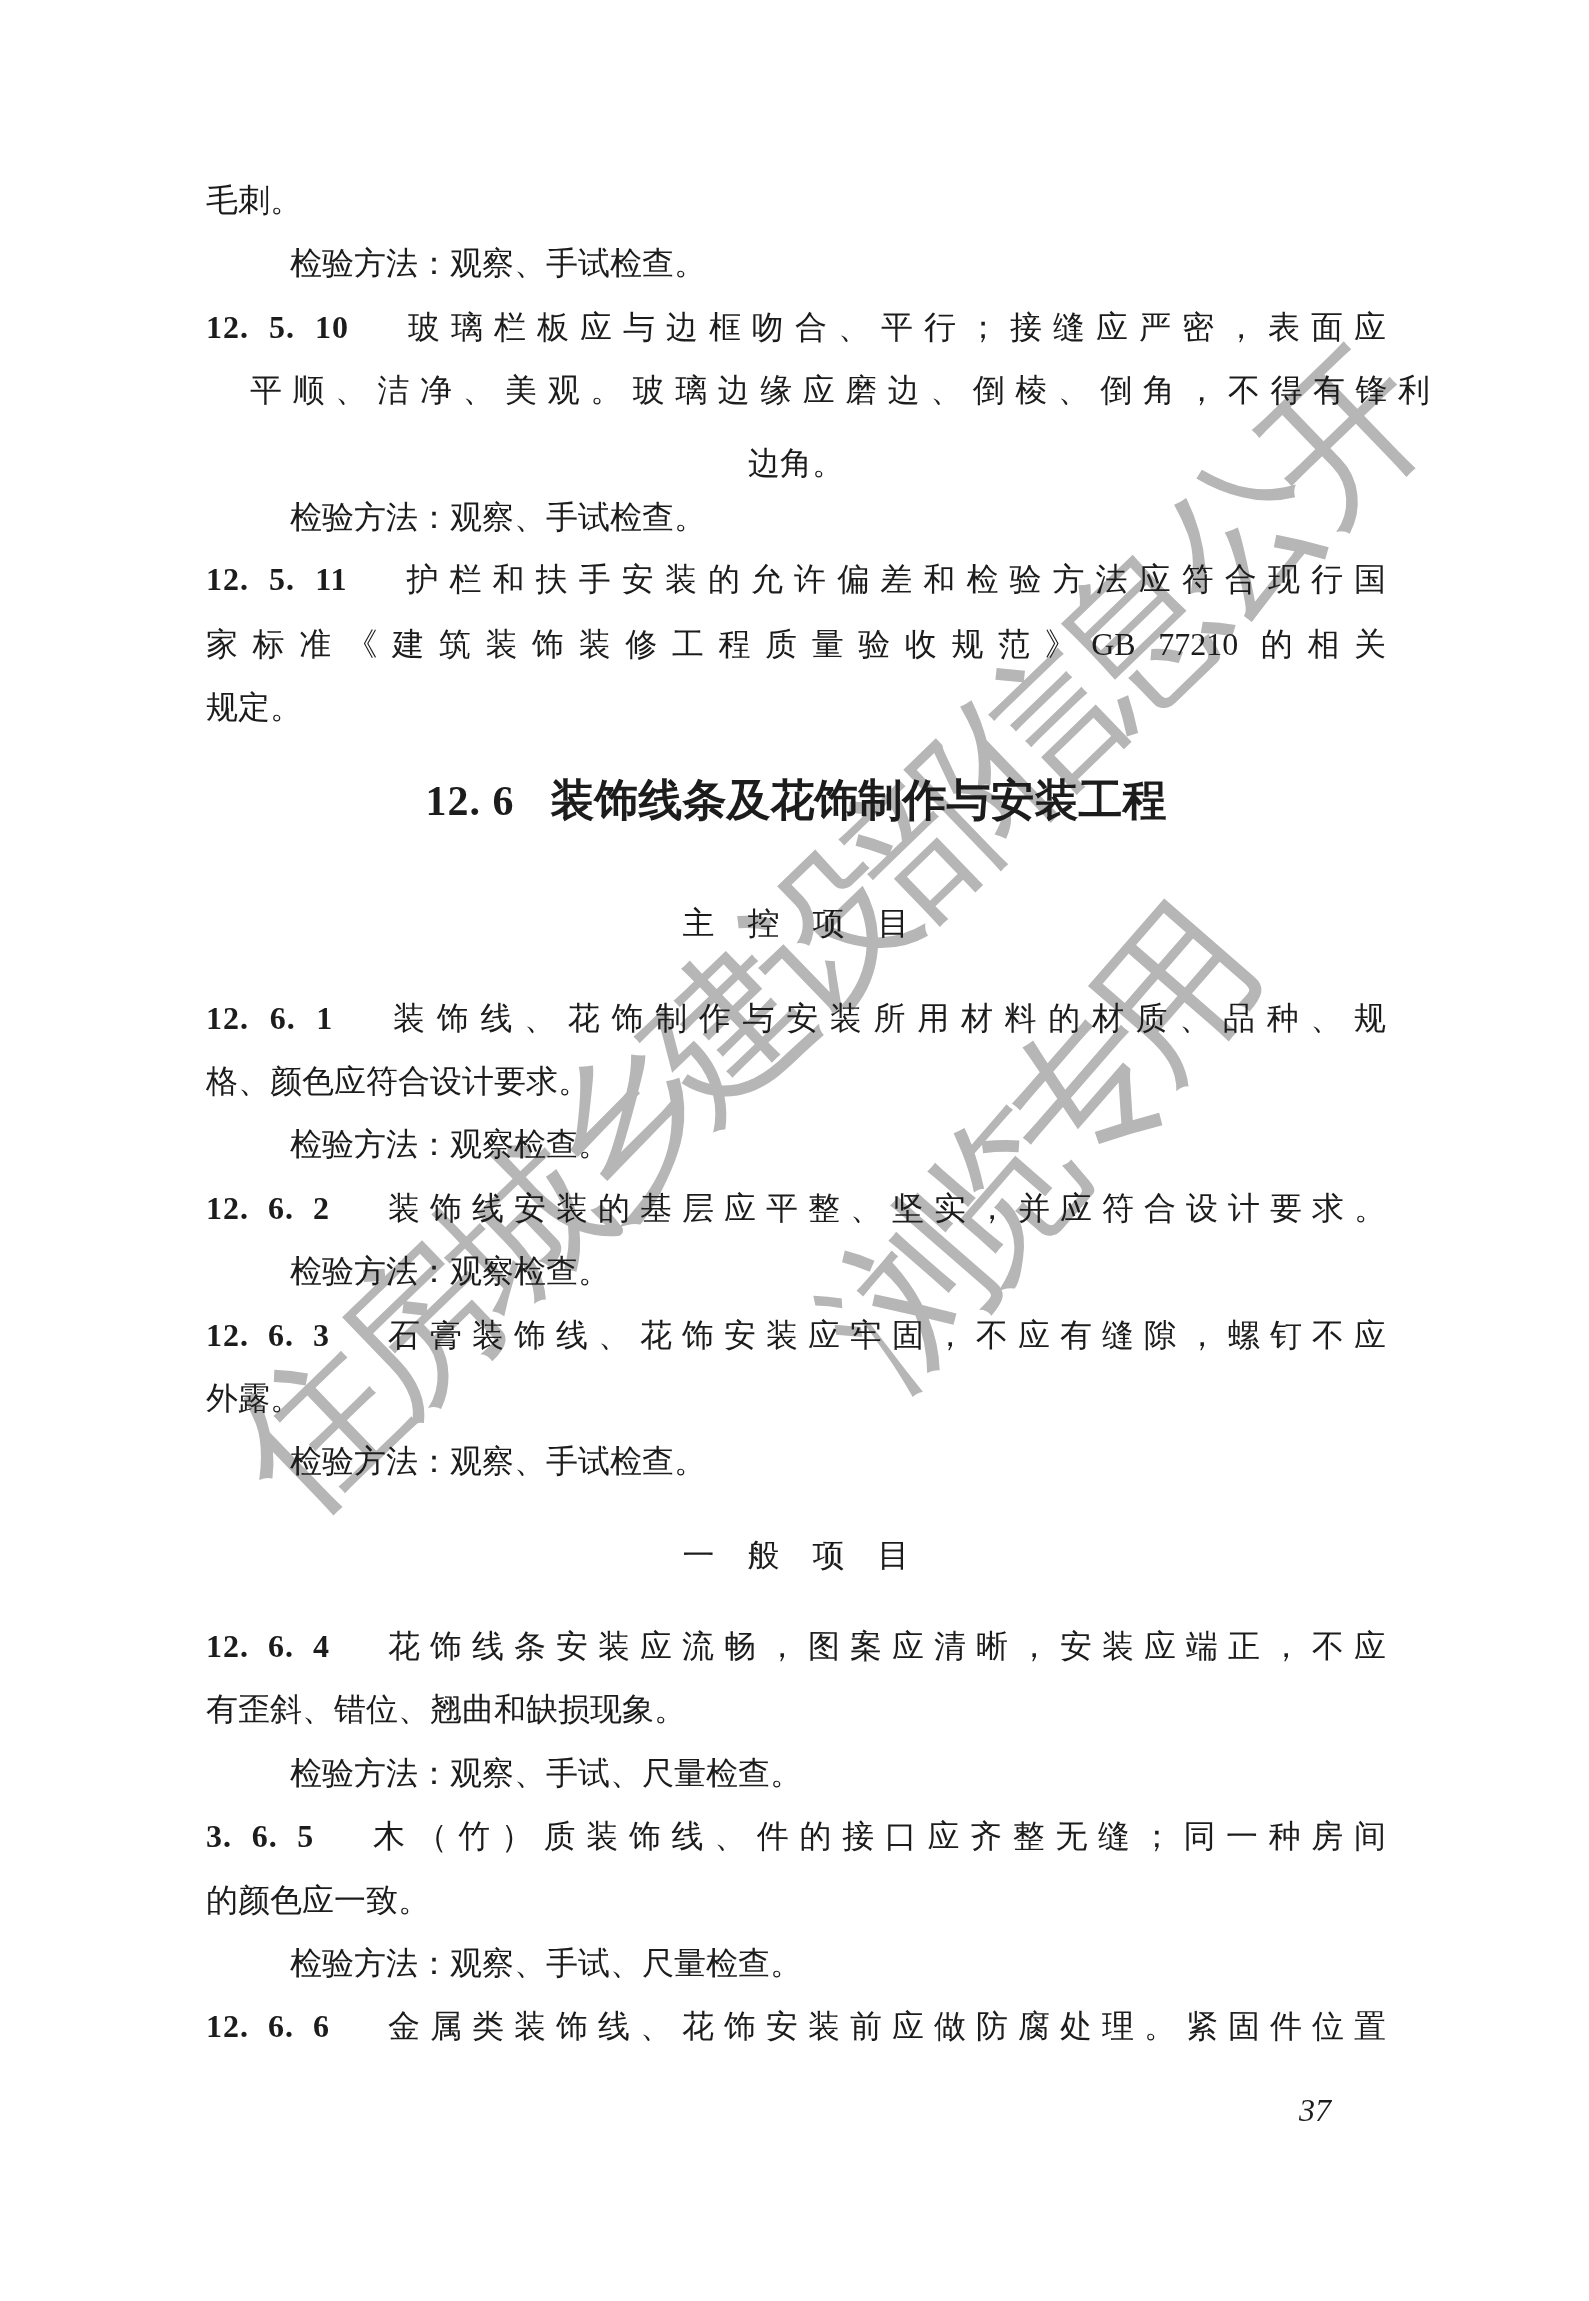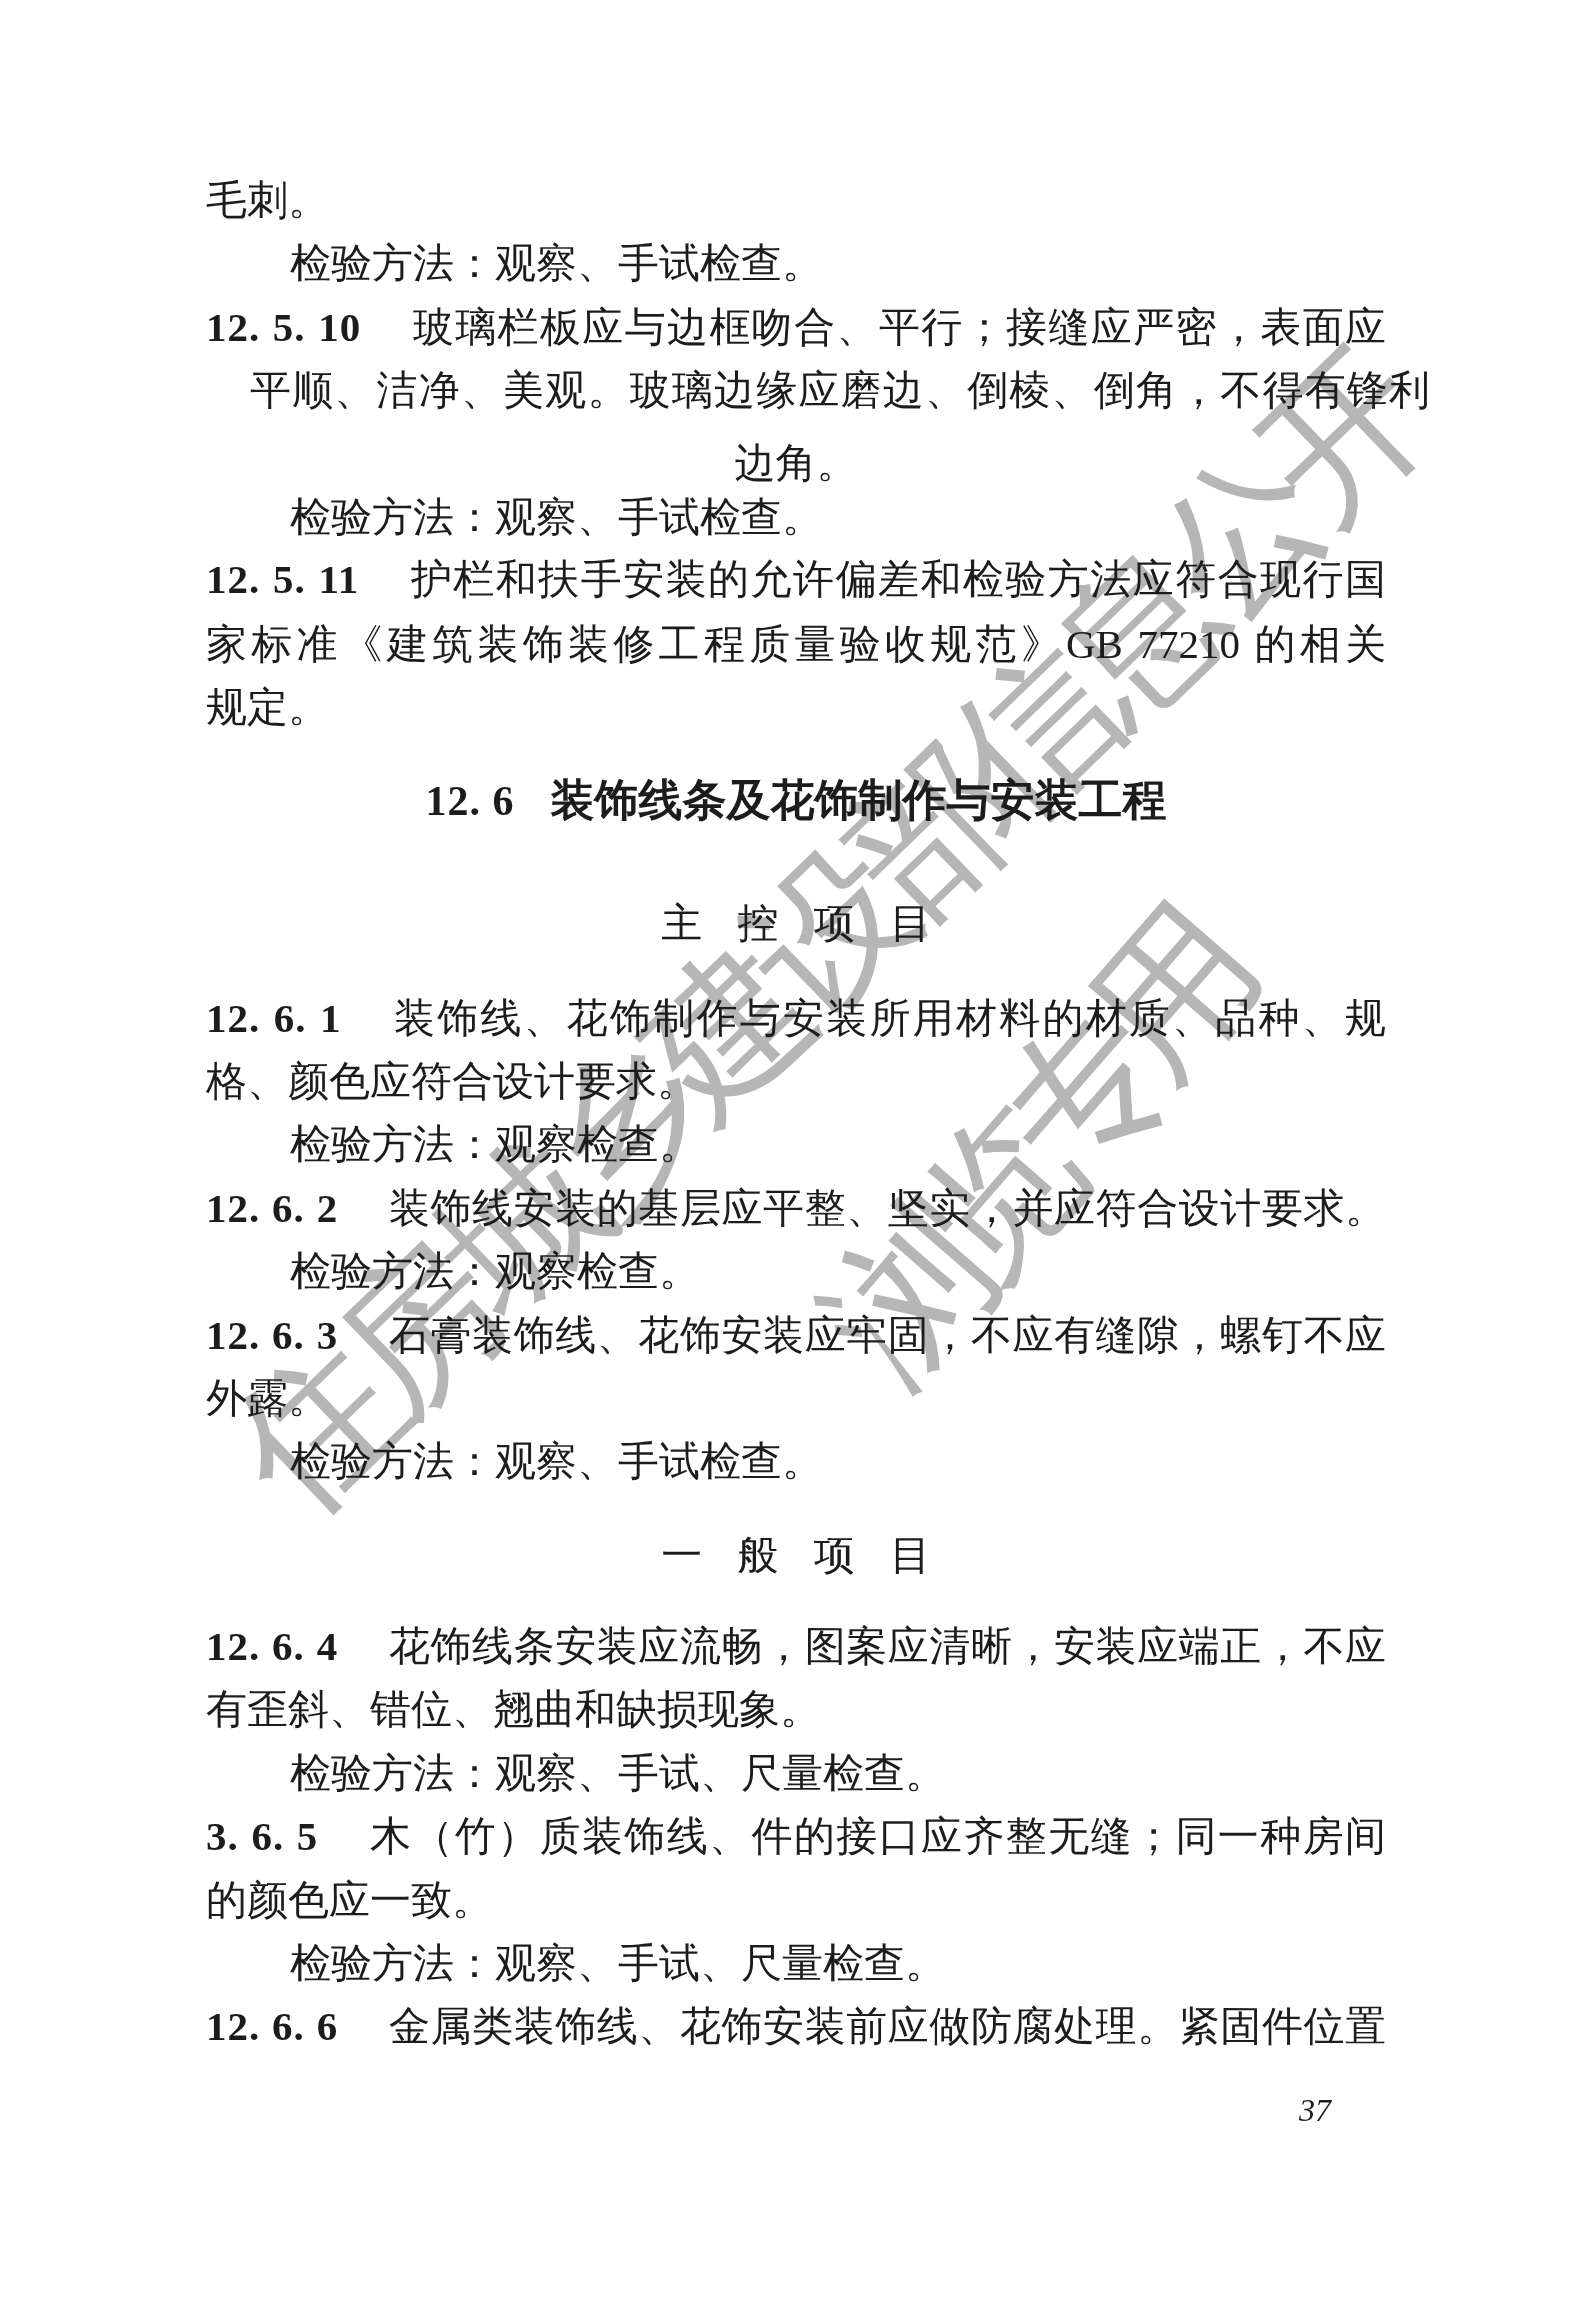--- a/index.html
+++ b/index.html
@@ -27,21 +27,21 @@
     position: absolute;
     inset: 0;
     z-index: 2;
   }
   .line {
     position: absolute;
     left: 206px;
     width: 1180px;
     height: 63px;
     line-height: 63px;
-    font-size: 41px;
+    font-size: 32px;
     white-space: nowrap;
     overflow: hidden;
   }
   .line.fill {
     white-space: normal;
     text-align: justify;
     text-align-last: justify;
   }
   .line.indent {
     left: 290px;

